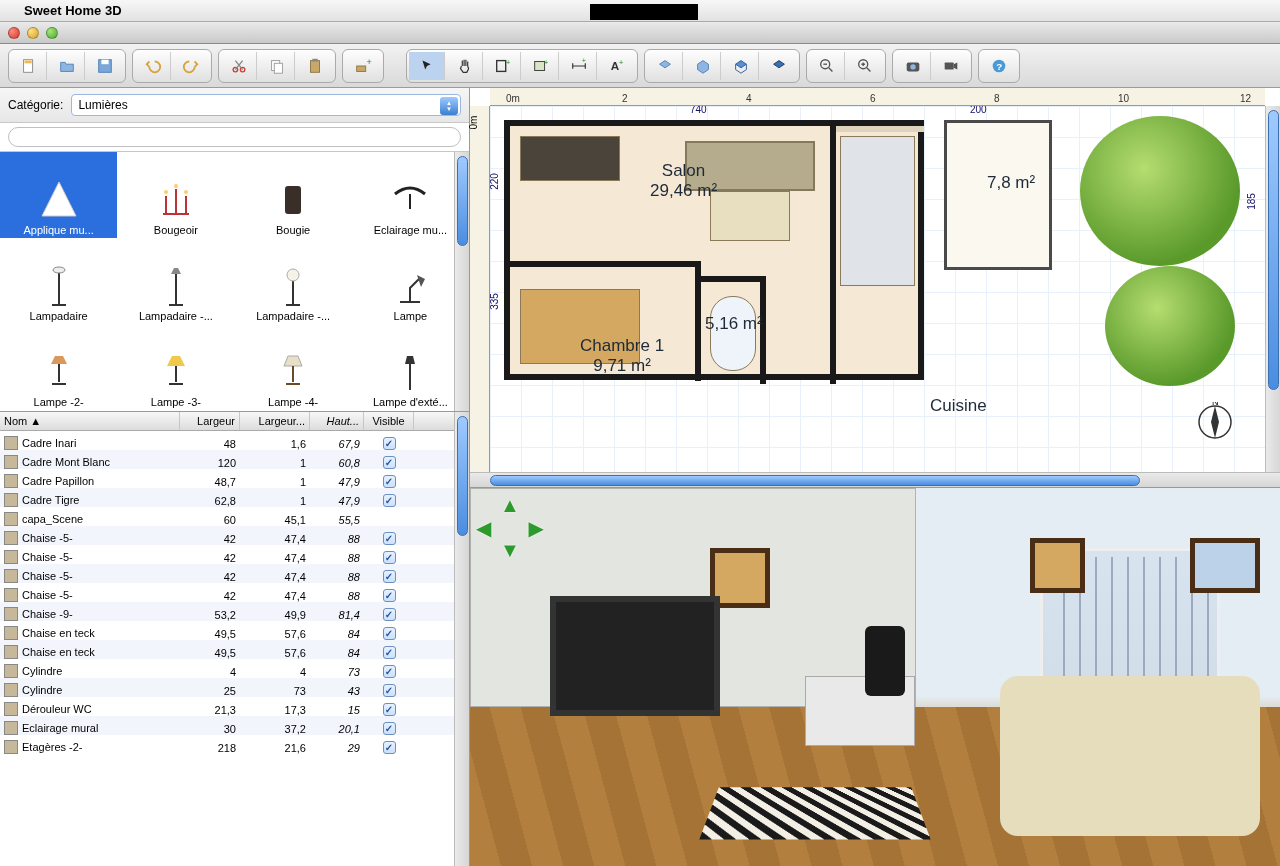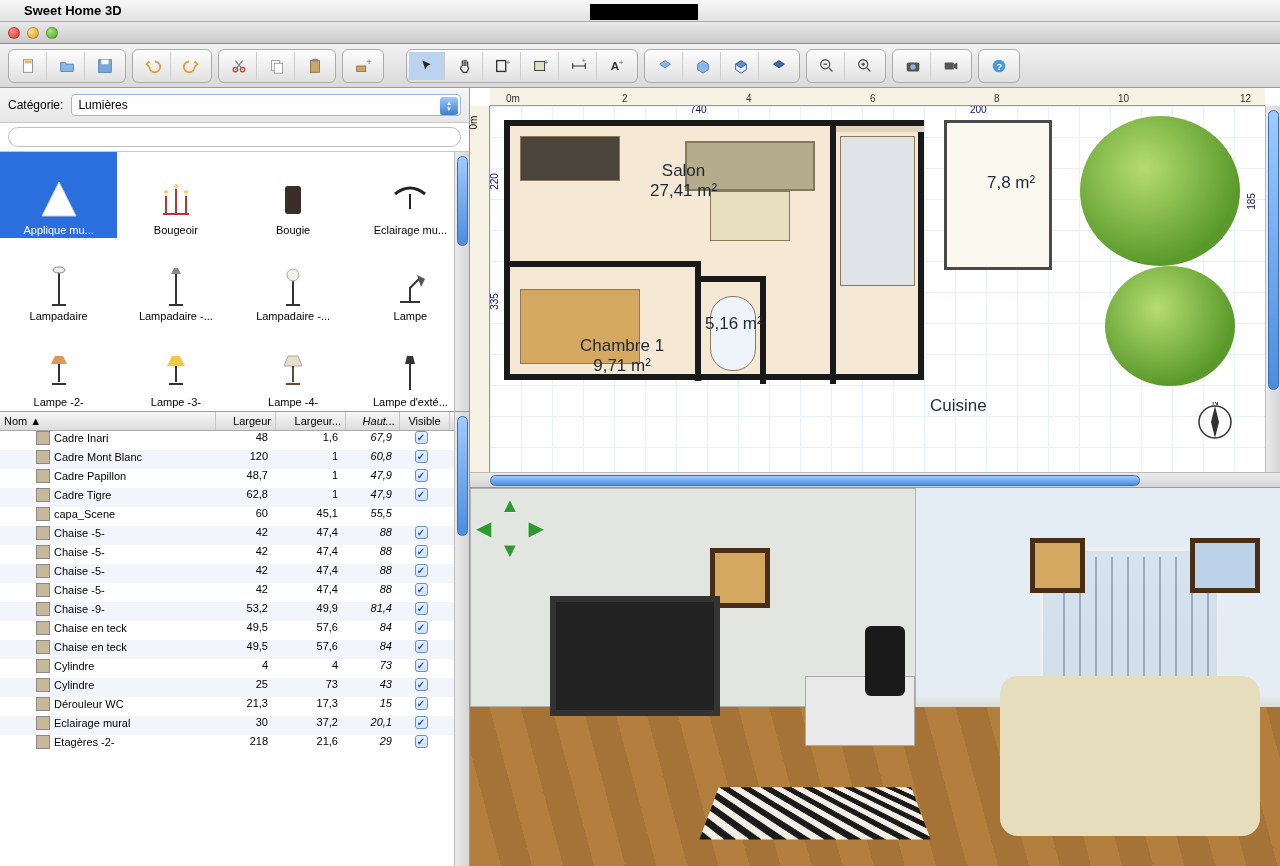--- a/index.html
+++ b/index.html
@@ -186,27 +186,27 @@
   display:flex;
   background: linear-gradient(to bottom,#f7f7f7,#dcdcdc);
   border-bottom:1px solid #aaa;
   font-size:11px;
 }
 .ft-head > div {
   padding:3px 4px;
   border-right:1px solid #c7c7c7;
   white-space:nowrap; overflow:hidden; text-overflow:ellipsis;
 }
-.col-name{width:216px;}
+.col-name{width:180px;}
 .col-w{width:60px;text-align:right;}
 .col-d{width:70px;text-align:right;}
 .col-h{width:54px;text-align:right;font-style:italic;}
 .col-v{width:50px;text-align:center;}
 .ft-body { overflow:hidden; }
-.ft-row { display:flex; font-size:11px; height:19px; align-items:flex-start;padding-left:32px; }
+.ft-row { display:flex; font-size:11px; height:19px; align-items:flex-end; }
 .ft-row > div { padding:0 4px; overflow:hidden; white-space:nowrap; text-overflow:ellipsis; }
 .ft-row:nth-child(even){ background:#f2f6fc; }
 .ft-row.selected { background:#2a6fdd; color:#fff; }
 .name-cell { display:flex; align-items:center; gap:4px; width:180px; }
 .name-cell .ico { width:14px; height:14px; background:#c8b89a; border:1px solid #888; flex-shrink:0;}
 .chk {
   width:13px;height:13px;
   border:1px solid #6a8fc0;
   border-radius:3px;
   background: linear-gradient(to bottom,#e7f1ff,#cde1fb);
@@ -844,21 +844,21 @@
 
           <div class="furn" style="top:10px;left:10px;width:100px;height:45px;background:#4a443a"></div>
           <div class="furn" style="top:15px;left:175px;width:130px;height:50px;background:#b5ab8d;border:2px solid #847a5a"></div>
           <div class="furn" style="top:65px;left:200px;width:80px;height:50px;background:#e8dec0"></div>
           <div class="furn" style="top:163px;left:10px;width:120px;height:75px;background:#d4a860"></div>
           <div class="furn" style="top:170px;left:200px;width:46px;height:75px;background:#eef4fa;border-radius:22px"></div>
           <div class="furn" style="top:10px;left:330px;width:75px;height:150px;background:#e0e4e8"></div>
 
           <div class="room-lbl" style="top:35px;left:140px">
             <div>Salon</div>
-              <div>27,41 m²</div>
+              <div>29,46 m²</div>
           </div>
           <div class="room-lbl" style="top:210px;left:70px">
             <div>Chambre 1</div>
               <div>9,71 m²</div>
           </div>
           <div class="room-lbl" style="top:188px;left:195px">
             <div>5,16 m²</div>
           </div>
         </div>
         <div class="room-lbl" style="top:290px;left:440px">Cuisine</div>

